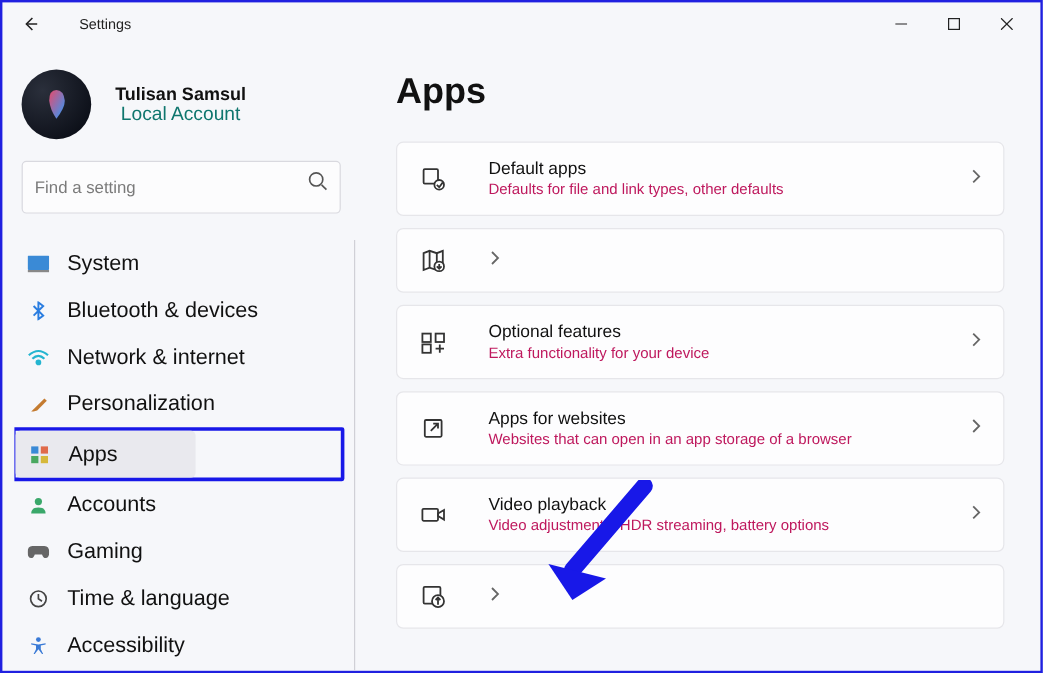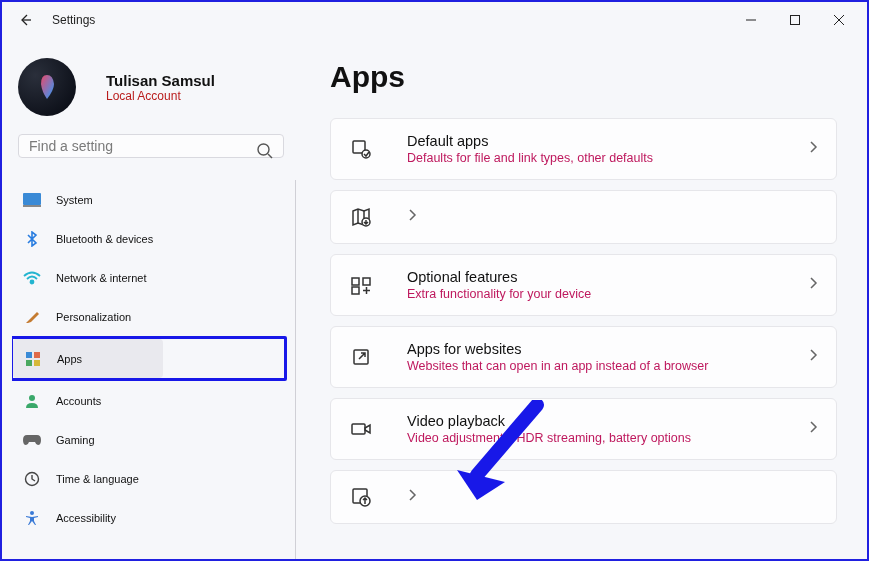--- a/index.html
+++ b/index.html
@@ -1,38 +1,38 @@
 <!DOCTYPE html>
 <html><head>
   <meta charset="utf-8">
   <style>
     * { margin: 0; padding: 0; box-sizing: border-box; font-family: 'Segoe UI', -apple-system, sans-serif; }
     body { width: 869px; height: 561px; background: #f6f7fa; border: 2px solid #2020e0; position: relative; overflow: hidden; }
 
     
     .titlebar { display: flex; align-items: center; height: 36px; padding: 0 6px; }
     .tb-back { width: 34px; height: 28px; display:flex; align-items:center; justify-content:center; cursor:pointer; }
-    .tb-title { font-size: 12px; color:#222; margin-left: 10px; }
+    .tb-title { font-size: 12px; color:#222; margin-left: 24px; }
     .win-controls { margin-left:auto; display:flex; }
     .win-btn { width:44px; height:30px; display:flex; align-items:center; justify-content:center; color:#222; cursor:pointer; }
 
     .layout { display:flex; height: calc(100% - 36px); }
     .sidebar { width: 298px; display:flex; flex-direction:column; padding: 16px 10px 0 10px; }
-    .profile { display:flex; align-items:center; gap:30px; padding: 4px 6px 18px 6px; }
+    .profile { display:flex; align-items:center; gap:20px; padding: 4px 6px 18px 6px; }
     .avatar { width:58px; height:58px; border-radius:50%; background: radial-gradient(circle at 30% 30%, #2a2f3b, #0c0f18 80%); display:flex; align-items:center; justify-content:center; }
     .username { font-weight:600; font-size:15px; color:#111; }
-    .acct-type { font-size:12px; color:#b91c1c; }
+    .acct-type { font-size:16px; color:#0f766e;text-align:center; }
 
     .search { position:relative; margin: 0 6px 22px 6px; }
-    .search input { width:100%; height:24px; border:1px solid #d9d9df; background:#fcfcfd; border-radius:4px; padding:0 36px 0 10px; font-size:14px; color:#4d7c0f; }
+    .search input { width:100%; height:44px; border:1px solid #d9d9df; background:#fcfcfd; border-radius:4px; padding:0 36px 0 10px; font-size:14px; color:#4d7c0f; }
     .search input::placeholder { color:#7a7a7a; }
     .search-icon { position:absolute; right:10px; top:8px; color:#555; }
 
     .nav { flex:1; border-right: 1px solid #d0d0d6; padding-right: 8px; margin-right:-6px; overflow:hidden; }
-    .nav-item { display:flex; align-items:center; height:39px; padding: 0 10px; gap:14px; border-radius:4px; cursor:pointer; font-size:11px; color:#111; }
+    .nav-item { display:flex; align-items:center; height:39px; padding: 0 10px; gap:14px; border-radius:4px; cursor:pointer; font-size:18px; color:#111; }
     .nav-item .ico { width:20px; height:20px; display:flex; align-items:center; justify-content:center; }
     .nav-item.selected { background:#e9e9ee; }
     .apps-highlight { border: 3px solid #1818e8; border-radius:2px; padding:0; margin:0 0 0 -2px; }
     .apps-highlight .nav-item { width: 150px; }
 
     .main { flex:1; padding: 22px 30px 0 30px; overflow-y:auto; position:relative; }
     .page-title { font-size: 30px; font-weight:600; color:#111; margin-bottom: 24px; }
     .card { background:#fdfdfe; border:1px solid #e6e6ea; border-radius:6px; display:flex; align-items:center; padding: 14px 18px; margin-bottom:10px; cursor:pointer; gap:34px; }
     .card .cico { width:24px; height:24px; display:flex; align-items:center; justify-content:center; color:#333; flex-shrink:0; }
     .card-body { flex:1; }
@@ -259,21 +259,21 @@
 
     <div class="card">
       <span class="cico">
           <svg width="22" height="22" viewBox="0 0 22 22" fill="none" stroke="#333" stroke-width="1.5">
             <rect x="4" y="4" width="14" height="14" rx="1"></rect>
             <path d="M9 13 L15 7 M11 7 H15 V11"></path>
           </svg>
         </span>
       <div class="card-body">
         <div class="card-title">Apps for websites</div>
-        <div class="card-sub">Websites that can open in an app instead of a browser</div>
+        <div class="card-sub">Websites that can open in an app storage of a browser</div>
       </div>
       <span class="chev"><svg width="10" height="14" viewBox="0 0 10 14" fill="none" stroke="#666" stroke-width="1.5">
             <path d="M3 2 L8 7 L3 12"></path>
           </svg></span>
     </div>
 
     <div class="card">
       <span class="cico">
           <svg width="22" height="22" viewBox="0 0 22 22" fill="none" stroke="#333" stroke-width="1.5">
             <rect x="2" y="6" width="13" height="10" rx="1"></rect>

